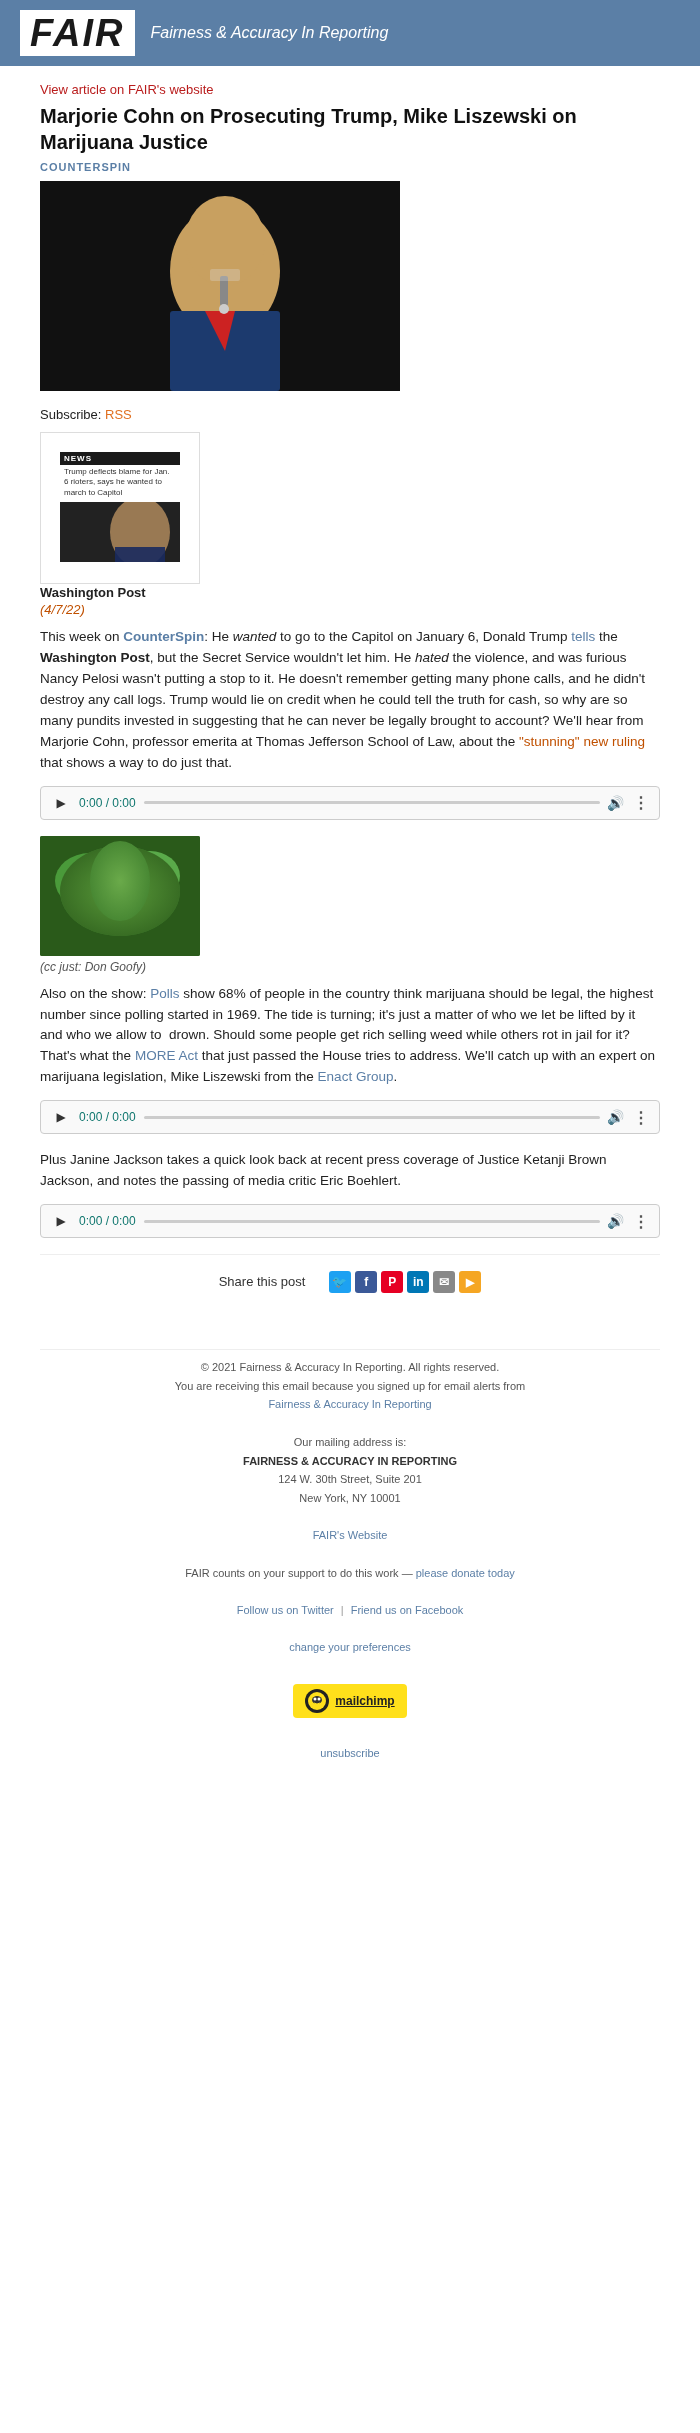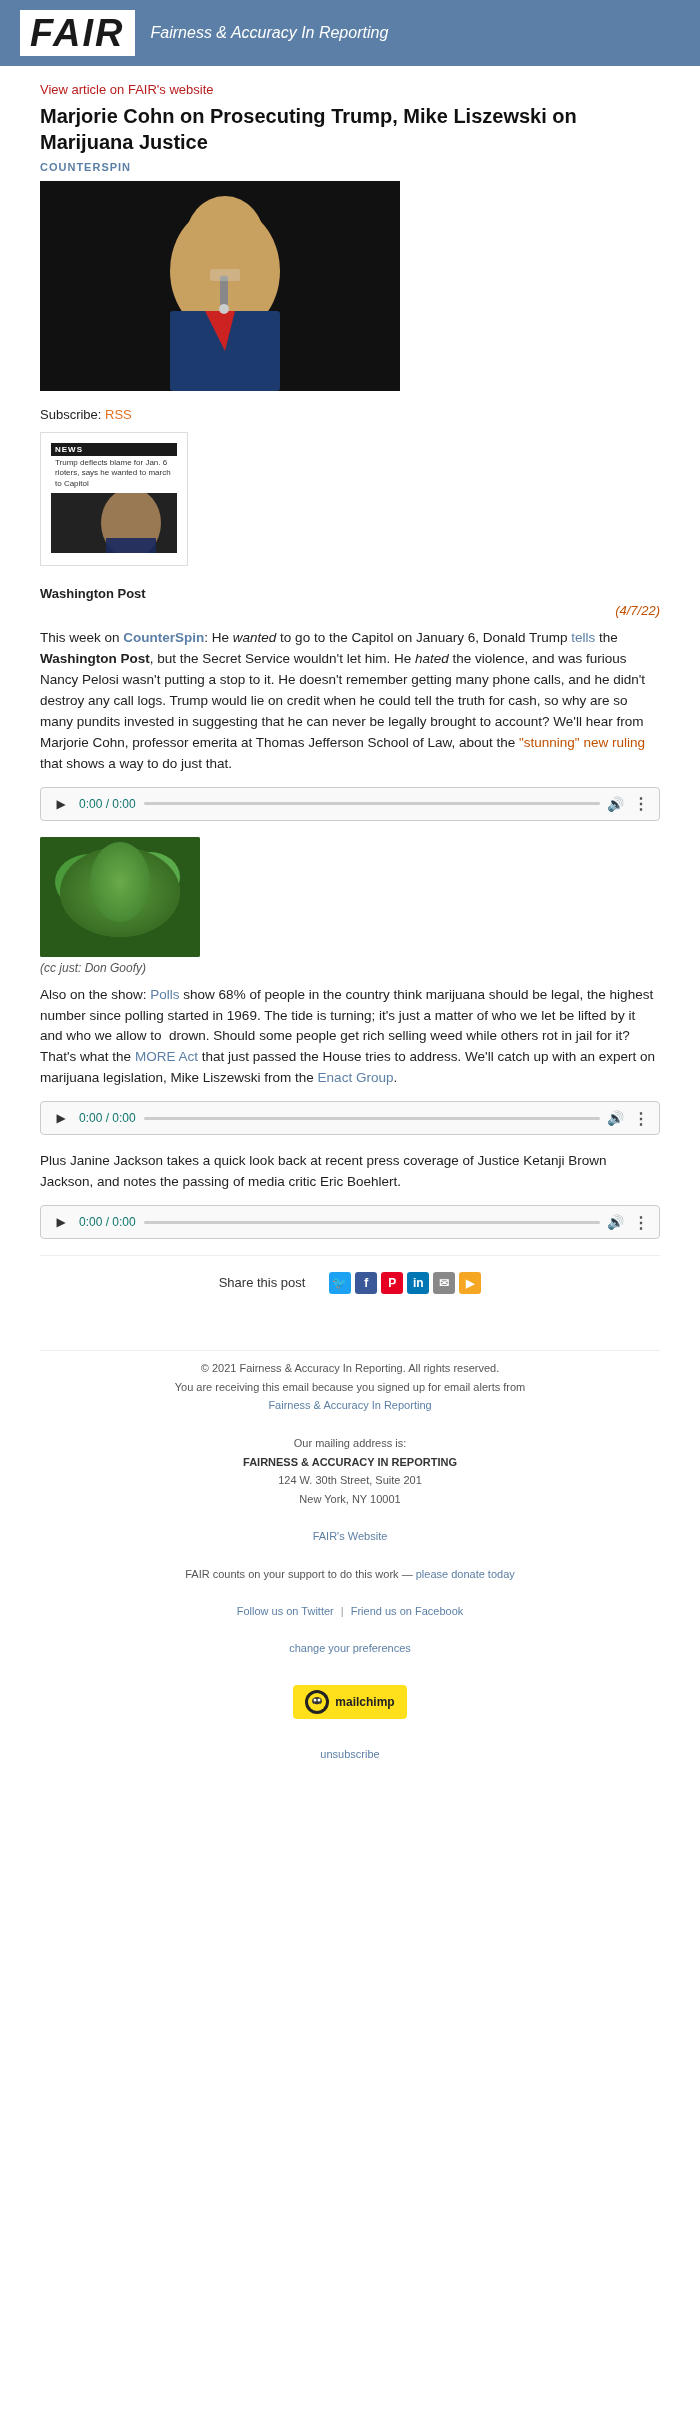--- a/index.html
+++ b/index.html
@@ -91,23 +91,23 @@
       margin-bottom: 10px;
     }
     .subscribe-line a {
       color: #e07020;
       text-decoration: none;
     }
 
     
     .wapo-thumbnail {
       border: 1px solid #ddd;
-      padding: 10px;
-      width: 148px;
-      margin-bottom: 20px;
+      padding: 19px;
+      width: 160px;
+      margin-bottom: 1px;
     }
     .wapo-thumb-header {
       background: #1a1a1a;
       color: #fff;
       font-size: 8px;
       padding: 2px 4px;
       font-weight: bold;
       letter-spacing: 1px;
     }
     .wapo-thumb-text {
@@ -126,21 +126,20 @@
     .caption-bold {
       font-weight: bold;
       font-size: 13px;
       margin-bottom: 2px;
     }
     .caption-italic {
       color: #c05000;
       font-style: italic;
       font-size: 13px;
       margin-bottom: 10px;
-      text-align: right;
     }
 
     .body-text {
       font-size: 13.5px;
       line-height: 1.55;
       color: #222;
       margin-bottom: 12px;
     }
     .body-text b, .body-text strong { font-weight: bold; }
     .body-text i, .body-text em { font-style: italic; }
@@ -290,20 +289,21 @@
       display: inline-flex;
       align-items: center;
       gap: 6px;
       background: #ffe01b;
       border-radius: 4px;
       padding: 5px 12px;
       margin: 8px 0;
       font-size: 12px;
       font-weight: bold;
       color: #222;
+      text-decoration: underline;
     }
     .mailchimp-icon {
       width: 24px;
       height: 24px;
       background: #222;
       border-radius: 50%;
       display: flex;
       align-items: center;
       justify-content: center;
       font-size: 14px;

